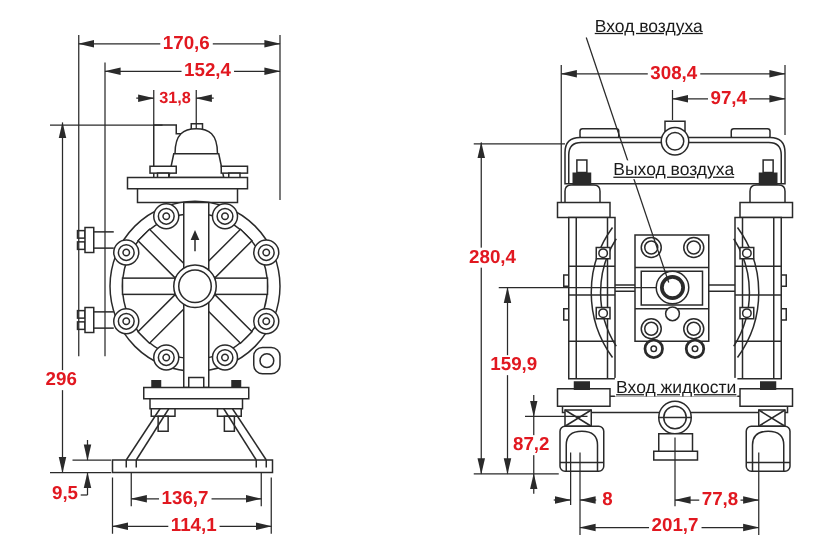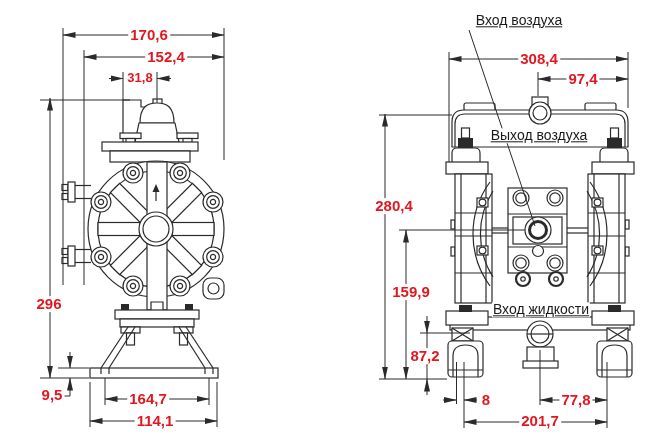--- a/index.html
+++ b/index.html
@@ -332,21 +332,21 @@
     <line x1="540" y1="400" x2="607" y2="400" marker-start="url(#arw)" marker-end="url(#arw)"></line>
     <line x1="464" y1="422" x2="607" y2="422" marker-start="url(#arw)" marker-end="url(#arw)"></line>
   </g>
 </svg>
 
 <div class="dim" style="left:149px;top:35px">170,6</div>
 <div class="dim" style="left:166px;top:57px">152,4</div>
 <div class="dim small" style="left:140px;top:78px">31,8</div>
 <div class="dim" style="left:49px;top:304px">296</div>
 <div class="dim" style="left:52px;top:395px">9,5</div>
-<div class="dim" style="left:148px;top:399px">164,7</div>
+<div class="dim" style="left:148px;top:399px">136,7</div>
 <div class="dim" style="left:155px;top:421px">114,1</div>
 
 <div class="dim" style="left:539px;top:59px">308,4</div>
 <div class="dim" style="left:583px;top:79px">97,4</div>
 <div class="dim" style="left:394px;top:206px">280,4</div>
 <div class="dim" style="left:411px;top:292px">159,9</div>
 <div class="dim" style="left:425px;top:356px">87,2</div>
 <div class="dim" style="left:486px;top:400px">8</div>
 <div class="dim" style="left:576px;top:400px">77,8</div>
 <div class="dim" style="left:540px;top:421px">201,7</div>

